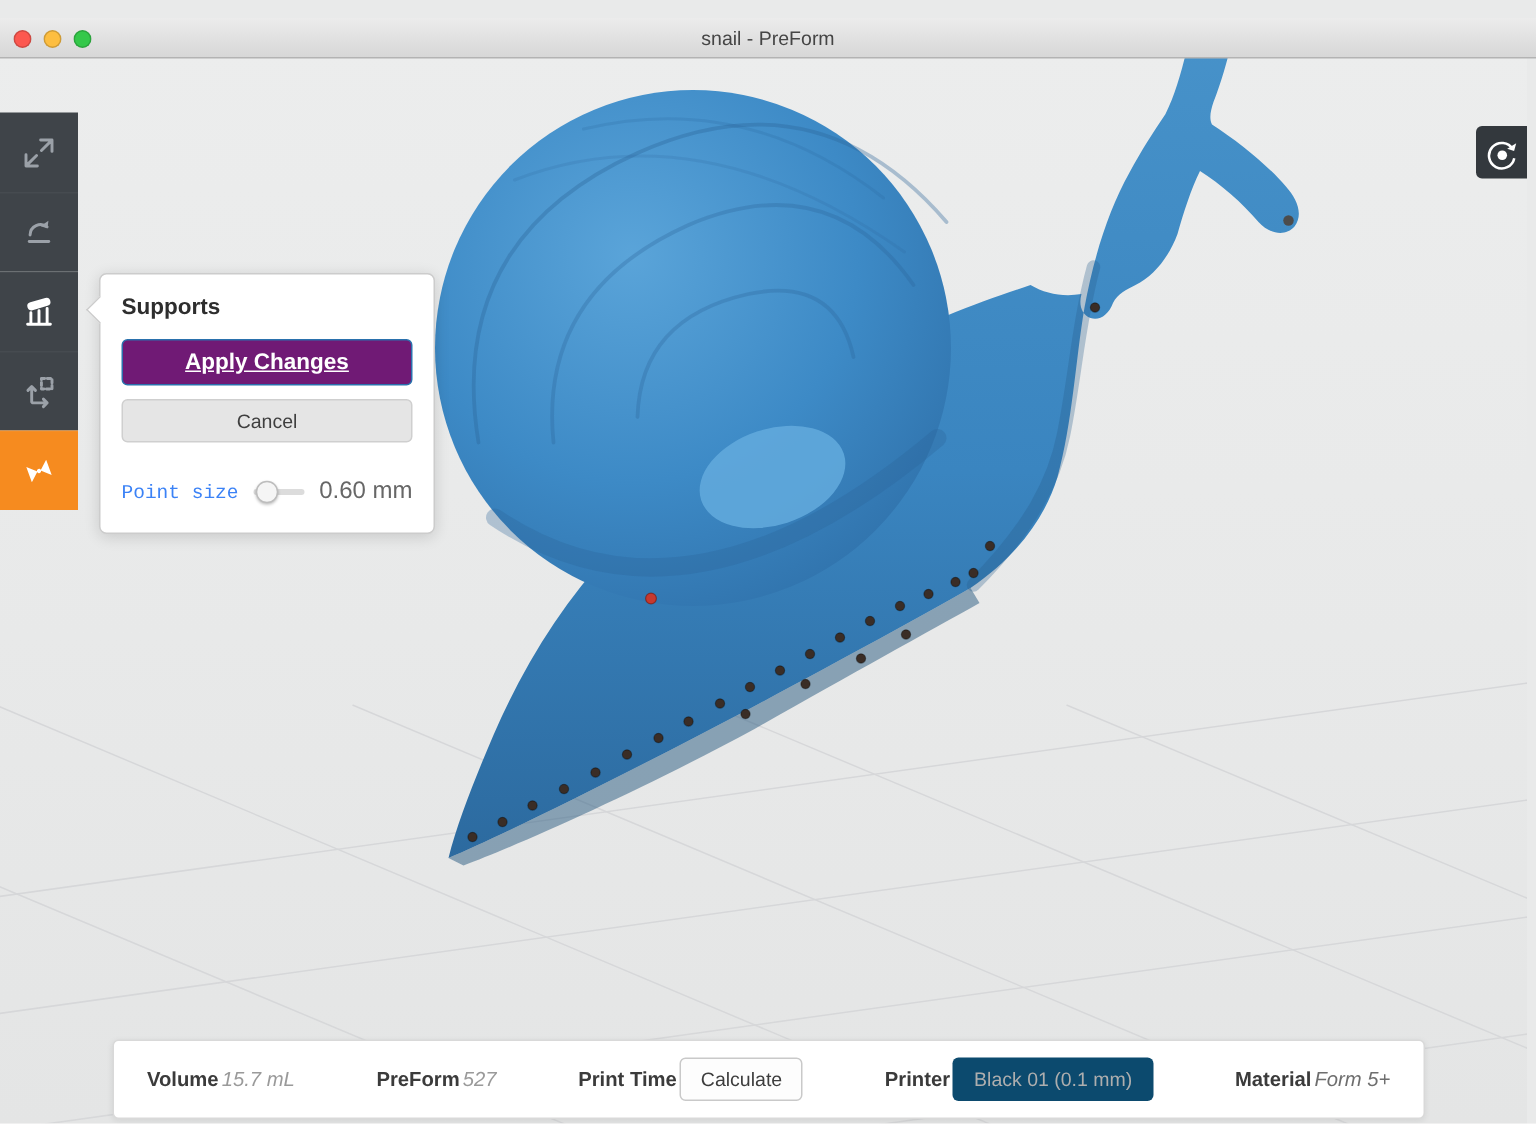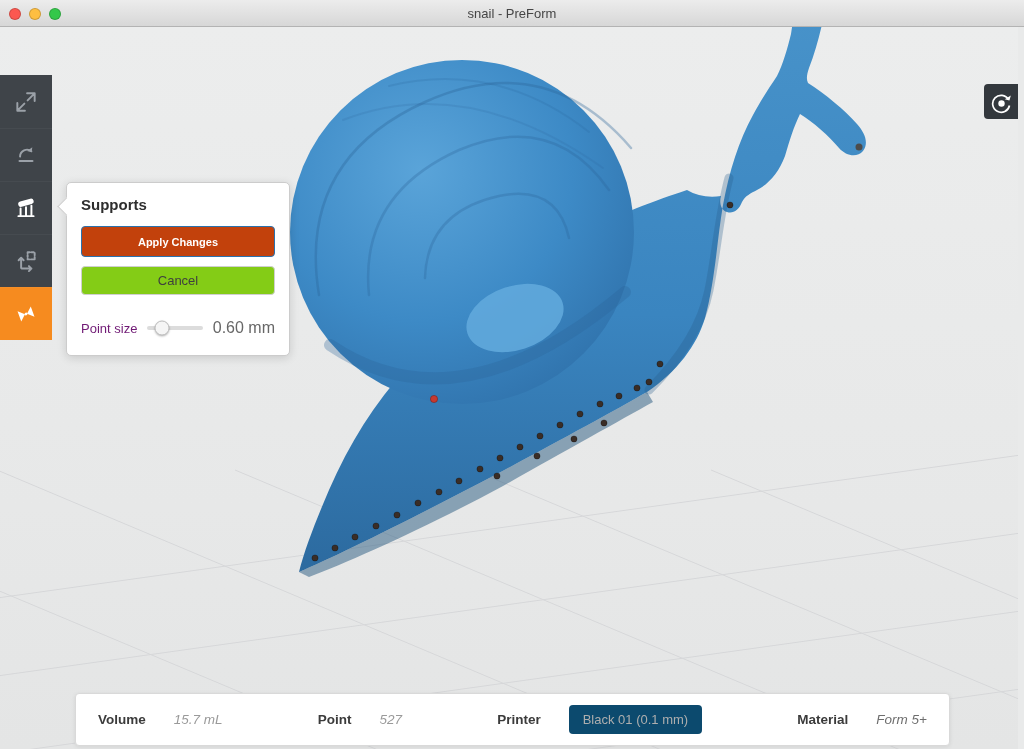--- a/index.html
+++ b/index.html
@@ -1,21 +1,21 @@
 <!DOCTYPE html>
 <html><head>
 <meta charset="utf-8">
 <style>
   * { box-sizing: border-box; margin: 0; padding: 0; }
   html,body { width:1024px; height:749px; font-family:"Liberation Sans", sans-serif; }
   .window { position:relative; width:1024px; height:749px; overflow:hidden; background:#e9eaea; }
 
   
   .titlebar {
-    position:absolute; top:0; left:0; right:0; height:27px;
+    position:absolute; top:12px; left:0; right:0; height:27px;
     background:linear-gradient(#ececec,#d7d7d7);
     border-bottom:1px solid #b3b3b3;
     display:flex; align-items:center; z-index:30;
   }
   .traffic { position:absolute; left:9px; top:0; height:27px; display:flex; align-items:center; gap:8px; }
   .tl { width:12px; height:12px; border-radius:50%; border:1px solid rgba(0,0,0,.18); display:inline-block; cursor:default; }
   .tl.red{ background:#fc5850; } .tl.yellow{ background:#fdbe41; } .tl.green{ background:#34c84a; }
   .win-title { width:100%; text-align:center; font-size:13px; color:#454545; }
 
   
@@ -45,30 +45,30 @@
     box-shadow:0 2px 10px rgba(0,0,0,.14); padding:13px 14px 18px;
   }
   .panel::before {
     content:""; position:absolute; left:-7px; top:17px; width:12px; height:12px;
     background:#fff; border-left:1px solid #cccccc; border-bottom:1px solid #cccccc;
     transform:rotate(45deg);
   }
   .panel h2 { font-size:15px; font-weight:bold; color:#2e2e2e; margin-bottom:13px; }
   .btn-apply {
     display:block; width:100%; height:31px; margin-bottom:9px; cursor:pointer;
-    background:#c2410c; border:1px solid #2a71ad; border-radius:4px;
-    color:#fff; font-size:11px; font-weight:bold; font-family:inherit;
+    background:#701a75; border:1px solid #2a71ad; border-radius:4px;
+    color:#fff; font-size:15px; font-weight:bold; font-family:inherit;text-decoration:underline;
   }
   .btn-cancel {
     display:block; width:100%; height:29px; cursor:pointer;
-    background:#84cc16; border:1px solid #cfcfcf; border-radius:4px;
+    background:#e5e5e5; border:1px solid #cfcfcf; border-radius:4px;
     color:#3f3f3f; font-size:13px; font-family:inherit;
   }
   .point-row { display:flex; align-items:center; margin-top:24px; }
-  .point-label { font-size:13px; color:#701a75; }
+  .point-label { font-size:13px; color:#3b82f6;font-family:Liberation Mono, monospace; }
   .slider { position:relative; flex:1; height:16px; margin:0 10px; cursor:pointer; }
   .slider .track { position:absolute; left:0; right:0; top:6px; height:4px; background:#dcdcdc; border-radius:2px; }
   .slider .handle {
     position:absolute; left:26%; top:8px; width:15px; height:15px; transform:translate(-50%,-50%);
     background:#f5f5f5; border:1px solid #bdbdbd; border-radius:50%;
     box-shadow:0 1px 2px rgba(0,0,0,.25); cursor:grab;
   }
   .point-value { font-size:16px; color:#676767; white-space:nowrap; }
 
   
@@ -80,21 +80,21 @@
   .orbit-btn svg { width:24px; height:24px; }
 
   
   .statusbar {
     position:absolute; left:75px; bottom:3px; width:875px; height:53px; z-index:20;
     background:#fff; border:1px solid #d9d9d9; border-radius:4px;
     box-shadow:0 1px 4px rgba(0,0,0,.08);
     display:flex; align-items:center; justify-content:space-between; padding:0 22px;
     font-size:13.5px;
   }
-  .stat { display:flex; align-items:center; gap:28px; white-space:nowrap; }
+  .stat { display:flex; align-items:center; gap:2px; white-space:nowrap; }
   .stat .lbl { font-weight:bold; color:#3b3b3b; }
   .stat .val { color:#9a9a9a;font-style:italic; }
   .stat .val-dark { color:#6e6e6e; }
   .btn-calc {
     padding:6px 13px; background:#fdfdfd; border:1px solid #c9c9c9; border-radius:4px;
     font-size:13px; color:#3d3d3d; cursor:pointer; font-family:inherit;
   }
   .sel-material {
     padding:7px 14px; background:#0c4a6e; border:none; border-radius:4px;
     font-size:13px; color:#aeaeae; cursor:default; font-family:inherit;
@@ -279,22 +279,26 @@
         <path d="M21.8 5.5 L20.4 10.6 L15.8 9.2 Z" fill="#ffffff"></path>
       </svg>
     </button>
 
     <div class="statusbar">
       <div class="stat">
         <span class="lbl">Volume</span>
         <span class="val">15.7 mL</span>
       </div>
       <div class="stat">
-        <span class="lbl">Point</span>
+        <span class="lbl">PreForm</span>
         <span class="val">527</span>
+      </div>
+      <div class="stat">
+        <span class="lbl">Print Time</span>
+        <button class="btn-calc">Calculate</button>
       </div>
       <div class="stat">
         <span class="lbl">Printer</span>
         <button class="sel-material" disabled="">Black 01 (0.1 mm)</button>
       </div>
       <div class="stat">
         <span class="lbl">Material</span>
         <span class="val val-dark">Form 5+</span>
       </div>
     </div>

